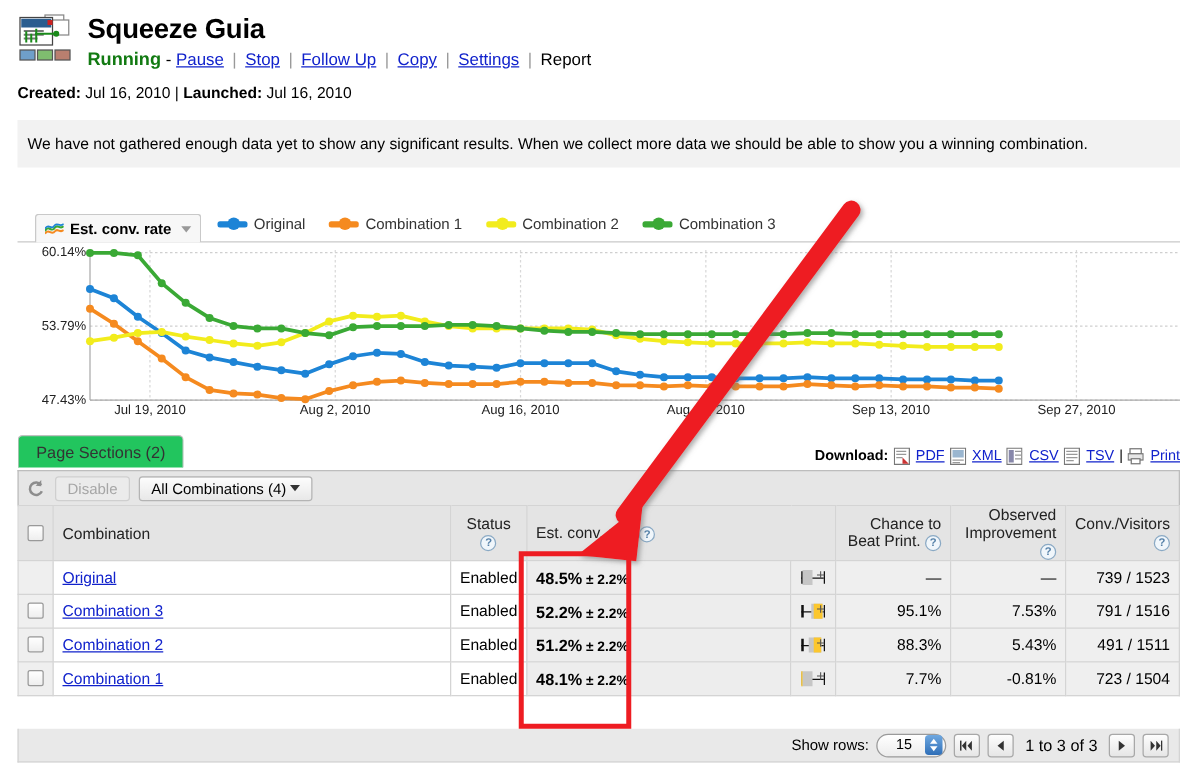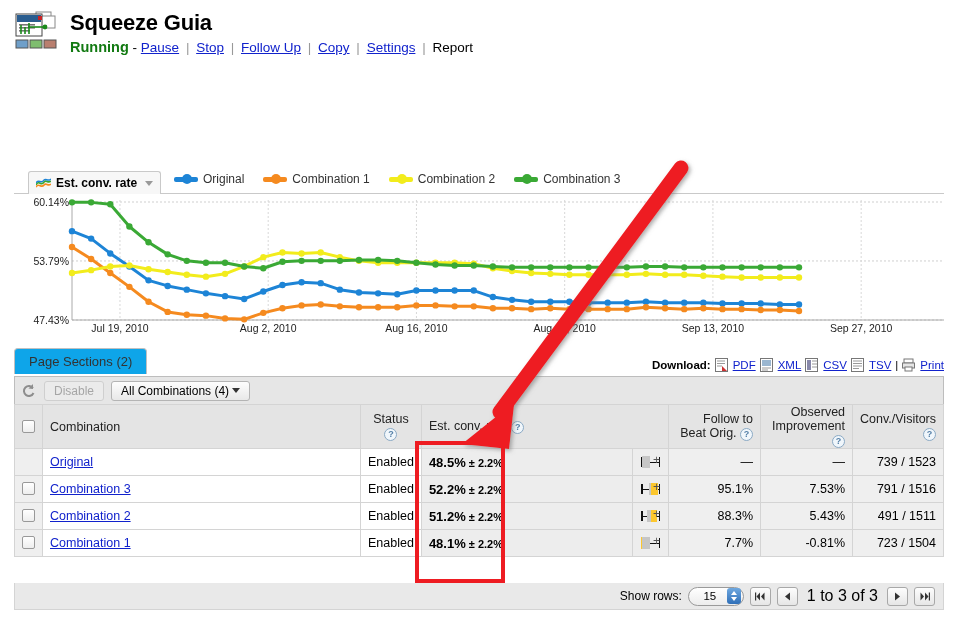--- a/index.html
+++ b/index.html
@@ -55,21 +55,21 @@
   .ylab { position: absolute; right: 100%; margin-right: 3px; font-size: 10.5px; color: #222; white-space: nowrap; transform: translateY(-50%); }
   .xlab { position: absolute; top: 100%; margin-top: 2px; font-size: 10.5px; color: #222; white-space: nowrap; transform: translateX(-50%); }
 
   
   .tabs { position: absolute; left: 14px; top: 348px; display: flex; align-items: flex-end; gap: 2px; }
   .tab {
     height: 27px; padding: 0 14px; display: flex; align-items: center;
     font-size: 13px; border-radius: 4px 4px 0 0;
   }
   .tab.active { background: #565656; color: #fff; font-weight: bold; }
-  .tab.inactive { background: #0ea5e9; color: #333; border: 1px solid #c0c0c0; border-bottom: none; height: 26px; }
+  .tab.inactive { background: #22c55e; color: #333; border: 1px solid #c0c0c0; border-bottom: none; height: 26px; }
   .download {
     position: absolute; right: 14px; top: 358px;
     font-size: 11.5px; display: flex; align-items: center; gap: 4px; text-align: center;
   }
   .download b { font-weight: bold; }
   .download a { color: #1122cc; text-decoration: underline; }
   .dl-ico { width: 13px; height: 14px; display: inline-block; position: relative; margin-right: 1px; vertical-align: -3px; }
 
   
   .toolbar {
@@ -151,21 +151,21 @@
   }
   .rows-sel .val { min-width: 22px; text-align: center; font-size: 11.5px; }
   .spin { width: 14px; height: 16px; background: linear-gradient(#6fa8e0,#2f6fb8); border-radius: 3px; position: relative; }
   .spin::before { content:""; position:absolute; left:4px; top:3px; border-left:3px solid transparent; border-right:3px solid transparent; border-bottom:4px solid #fff; }
   .spin::after { content:""; position:absolute; left:4px; bottom:3px; border-left:3px solid transparent; border-right:3px solid transparent; border-top:4px solid #fff; }
   .pgbtn {
     width: 21px; height: 19px; border: 1px solid #a8a8a8; border-radius: 3px;
     background: linear-gradient(#fdfdfd,#e6e6e6); display: flex; align-items: center; justify-content: center;
     font-size: 9px; color: #333;
   }
-  .pginfo { font-size: 16px; margin: 0 3px; }
+  .pginfo { font-size: 13px; margin: 0 3px; }
 
   
   .anno-arrow { position: absolute; left: 0; top: 0; pointer-events: none; }
   .anno-rect {
     position: absolute; left: 415px; top: 441px; width: 90px; height: 142px;
     border: 4px solid #ee1c22; pointer-events: none;
   }
 </style>
 </head>
 <body>
@@ -204,22 +204,32 @@
           <a href="#">Follow Up</a>
           <span class="status-sep">|</span>
           <a href="#">Copy</a>
           <span class="status-sep">|</span>
           <a href="#">Settings</a>
           <span class="status-sep">|</span>
           <span>Report</span>
         </div>
       </div>
     </div>
+    <div class="dates">
+      <b>Created:</b>
+      <span>Jul 16, 2010</span>
+      <span>|</span>
+      <b>Launched:</b>
+      <span>Jul 16, 2010</span>
+    </div>
   </div>
 
+  <div class="notice">
+    <span>We have not gathered enough data yet to show any significant results. When we collect more data we should be able to show you a winning combination.</span>
+  </div>
 
   <div class="chart-wrap">
     <div class="chart-legendbar">
       <div class="metric-tab">
         <span class="sq-ico">
           <svg width="15" height="11" viewBox="0 0 15 11">
             <path d="M0 7 C3 1, 5 9, 8 4 C10 1, 12 6, 15 3" stroke="#3aa935" stroke-width="1.6" fill="none"></path>
             <path d="M0 9 C3 4, 5 11, 8 7 C10 4, 12 9, 15 6" stroke="#f58a1f" stroke-width="1.6" fill="none"></path>
             <path d="M0 5 C3 0, 5 7, 8 2 C10 0, 12 4, 15 1" stroke="#1d84d6" stroke-width="1.4" fill="none"></path>
           </svg>
@@ -498,21 +508,21 @@
         </th>
         <th class="c-status">
           <span>Status</span>
           <span class="qmark">?</span>
         </th>
         <th class="c-est lt" colspan="2">
           <span>Est. conv. rate</span>
           <span class="qmark">?</span>
         </th>
         <th class="c-chance rt">
-          <span>Follow to Beat Orig.</span>
+          <span>Chance to Beat Print.</span>
           <span class="qmark">?</span>
         </th>
         <th class="c-obs rt">
           <span>Observed Improvement</span>
           <span class="qmark">?</span>
         </th>
         <th class="c-conv rt">
           <span>Conv./Visitors</span>
           <span class="qmark">?</span>
         </th>

